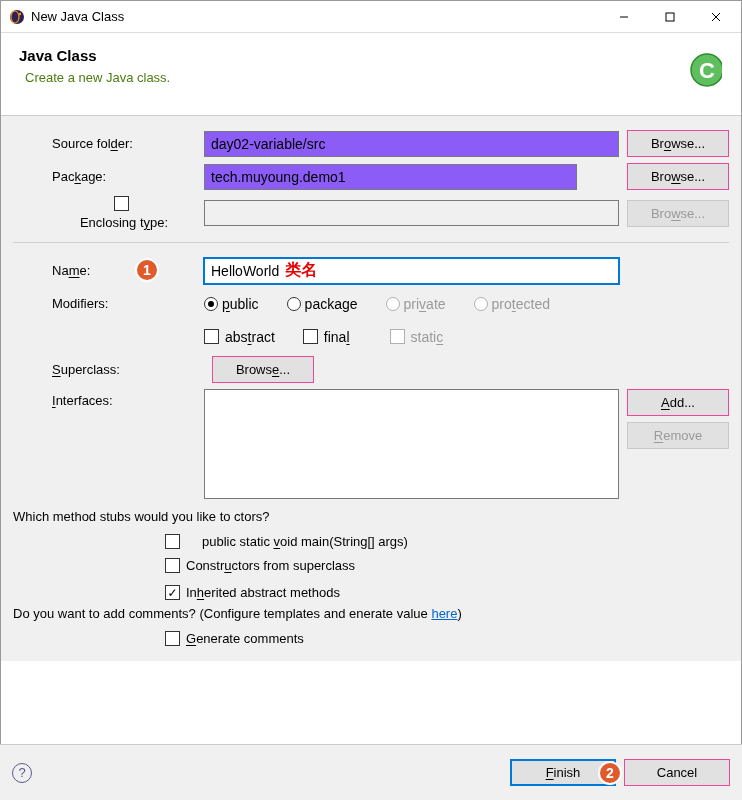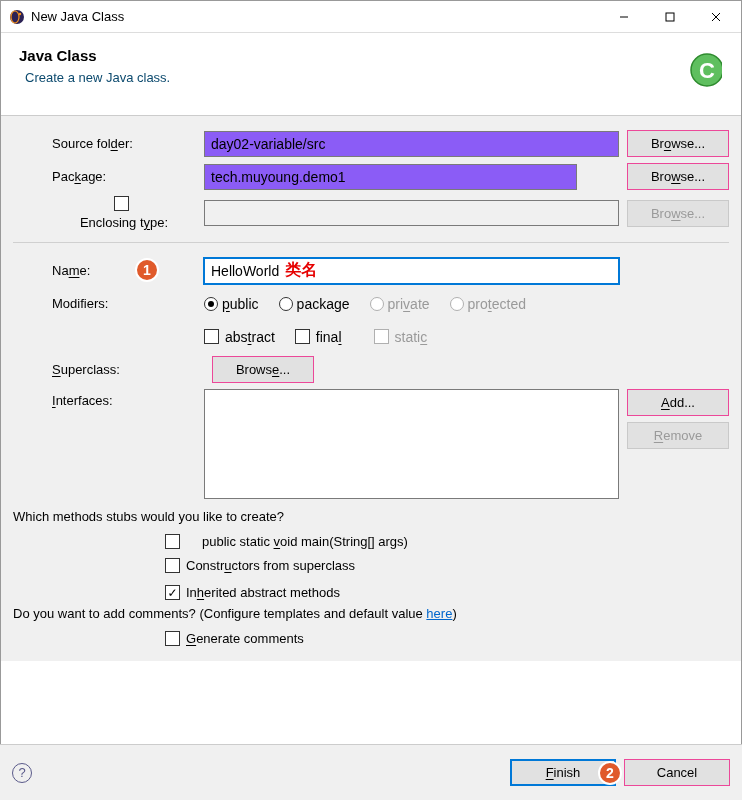--- a/index.html
+++ b/index.html
@@ -27,21 +27,21 @@
 .win-btn { width: 46px; height: 30px; display: flex; align-items: center; justify-content: center; font-family: inherit; }
 
 .header-pane {
   background: #fff;
   padding: 14px 18px 16px 18px;
   display: flex;
   border-bottom: 1px solid #ccc;
 }
 .header-txt { flex: 1; }
 .header-txt h1 { font-size: 15px; font-weight: 700; margin-bottom: 6px; }
-.header-txt p { font-size: 13px; color: #0c4a6e; margin-left: 6px; }
+.header-txt p { font-size: 13px; color: #4d7c0f; margin-left: 6px; }
 .header-icon {
   width: 52px; height: 52px;
   display: flex; align-items: center; justify-content: center;
 }
 
 .form-area {
   background: #f0f0f0;
   padding: 14px 12px 6px 12px;
 }
 
@@ -84,21 +84,21 @@
 .divider { height: 1px; background: #d0d0d0; margin: 12px 0 14px 0; }
 
 .chk { width: 15px; height: 15px; border: 1px solid #333; background: #fff; display: inline-flex; align-items: center; justify-content: center; margin-right: 6px; flex-shrink: 0; }
 .chk.checked::after { content: "✓"; font-size: 12px; line-height: 1; color: #000; }
 .chk.disabled { border-color: #b0b0b0; }
 
 .radio { width: 14px; height: 14px; border: 1px solid #333; border-radius: 50%; background: #fff; display: inline-flex; align-items: center; justify-content: center; margin-right: 4px; flex-shrink: 0; }
 .radio.checked::after { content: ""; width: 6px; height: 6px; border-radius: 50%; background: #000; }
 .radio.disabled { border-color: #b0b0b0; }
 
-.modset { display: flex; align-items: center; gap: 20px; }
+.modset { display: flex; align-items: center; gap: 28px; }
 .mod-option { display: flex; align-items: center; font-size: 14px; }
 .mod-option.disabled { color: #9a9a9a; }
 
 .underline-key { text-decoration: underline; text-underline-offset: 2px; }
 
 .annot-badge {
   width: 24px; height: 24px; border-radius: 50%;
   background: #e05a2b; color: #fff; font-weight: 700;
   display: inline-flex; align-items: center; justify-content: center;
   font-size: 14px;
@@ -286,40 +286,40 @@
     <div class="field">
         <div class="listbox"></div>
       </div>
     <div class="btncol interfaces-btns">
       <button class="btn"><span class="underline-key">A</span>dd...</button>
       <button class="btn" disabled=""><span class="underline-key">R</span>emove</button>
     </div>
   </div>
 
   <div style="margin-top:10px;">
-    <div style="margin-bottom:6px;">Which methods stubs would you like to create?</div>
+    <div style="margin-bottom:6px;">Which method stubs would you like to ctors?</div>
     <div style="padding-left:152px;">
       <div class="row" style="min-height:22px; margin-bottom:2px;gap:16px;">
         <span class="chk"></span>
         <span>public static <span class="underline-key">v</span>oid main(String[] args)</span>
       </div>
       <div class="row" style="min-height:22px; margin-bottom:2px;">
         <span class="chk"></span>
         <span>Constr<span class="underline-key">u</span>ctors from superclass</span>
       </div>
       <div class="row" style="min-height:22px; margin-bottom:2px;align-items:flex-end;">
         <span class="chk checked"></span>
         <span>In<span class="underline-key">h</span>erited abstract methods</span>
       </div>
     </div>
   </div>
 
   <div style="margin-top:6px;">
     <div>
-      <span>Do you want to add comments? (Configure templates and default value </span><span class="link">here</span><span>)</span>
+      <span>Do you want to add comments? (Configure templates and enerate value </span><span class="link">here</span><span>)</span>
     </div>
     <div style="padding-left:152px; margin-top:6px;">
       <div class="row" style="min-height:22px;">
         <span class="chk"></span>
         <span><span class="underline-key">G</span>enerate comments</span>
       </div>
     </div>
   </div>
 
 </div>

